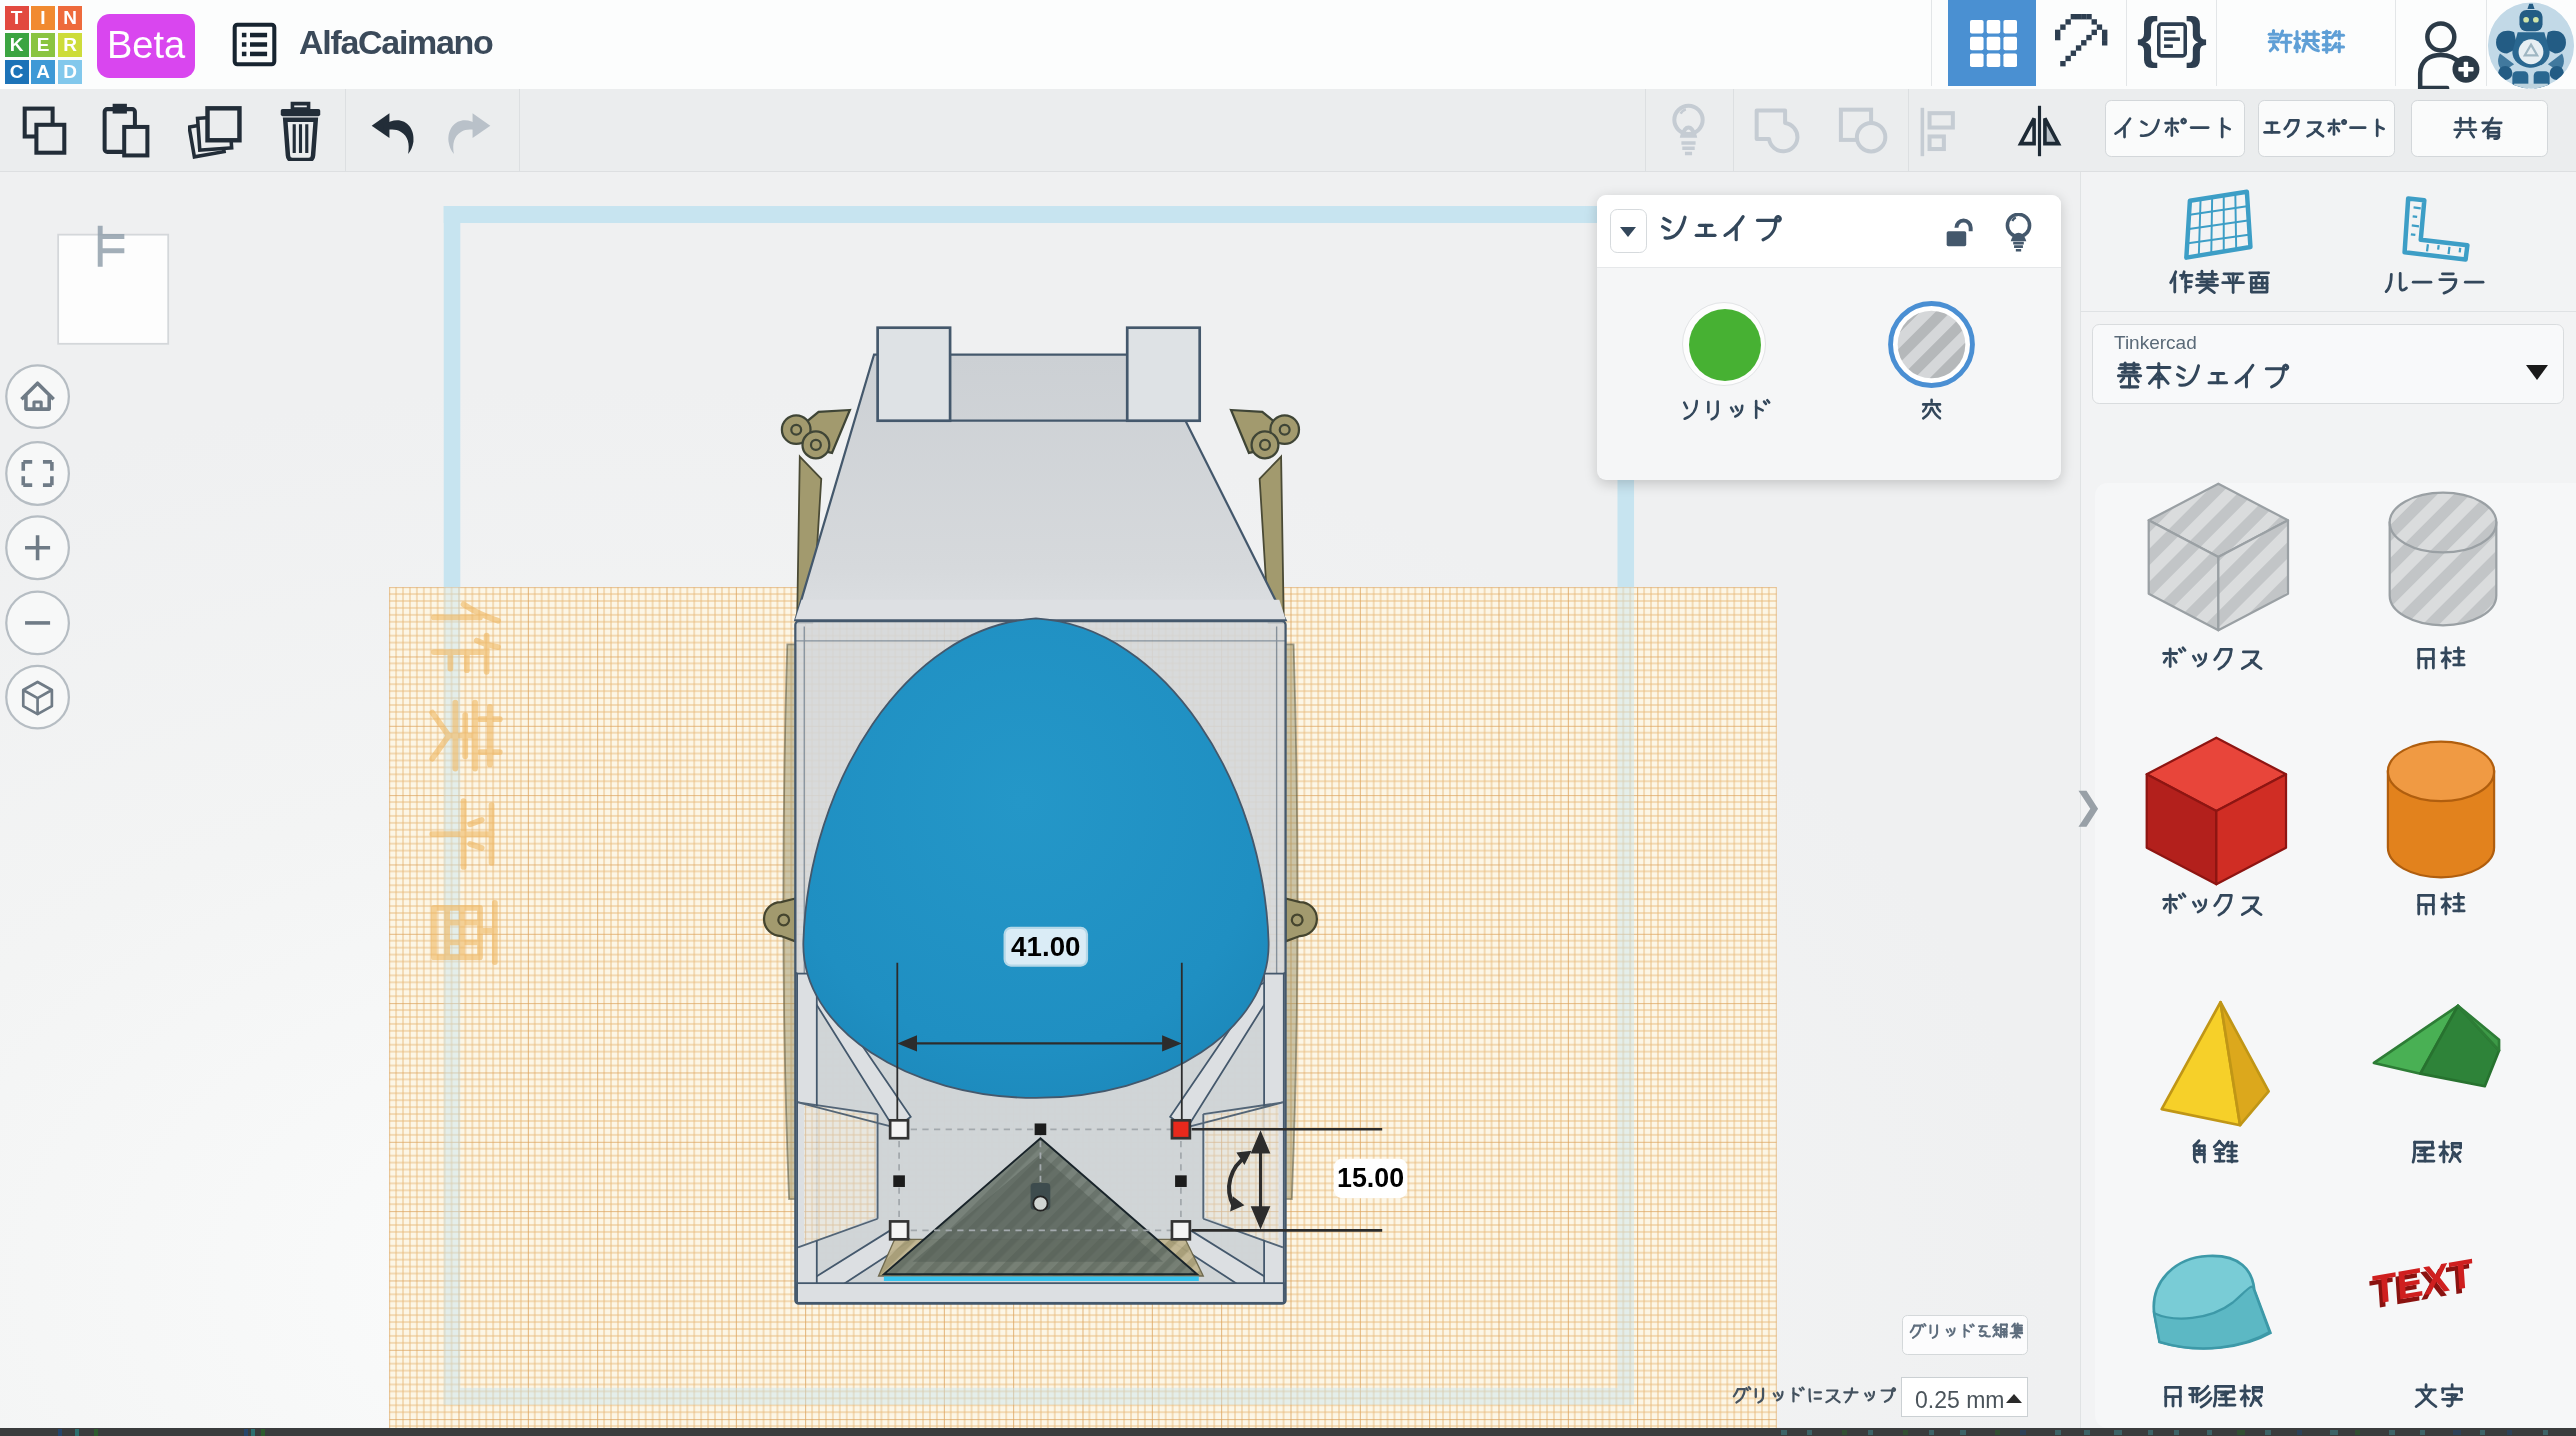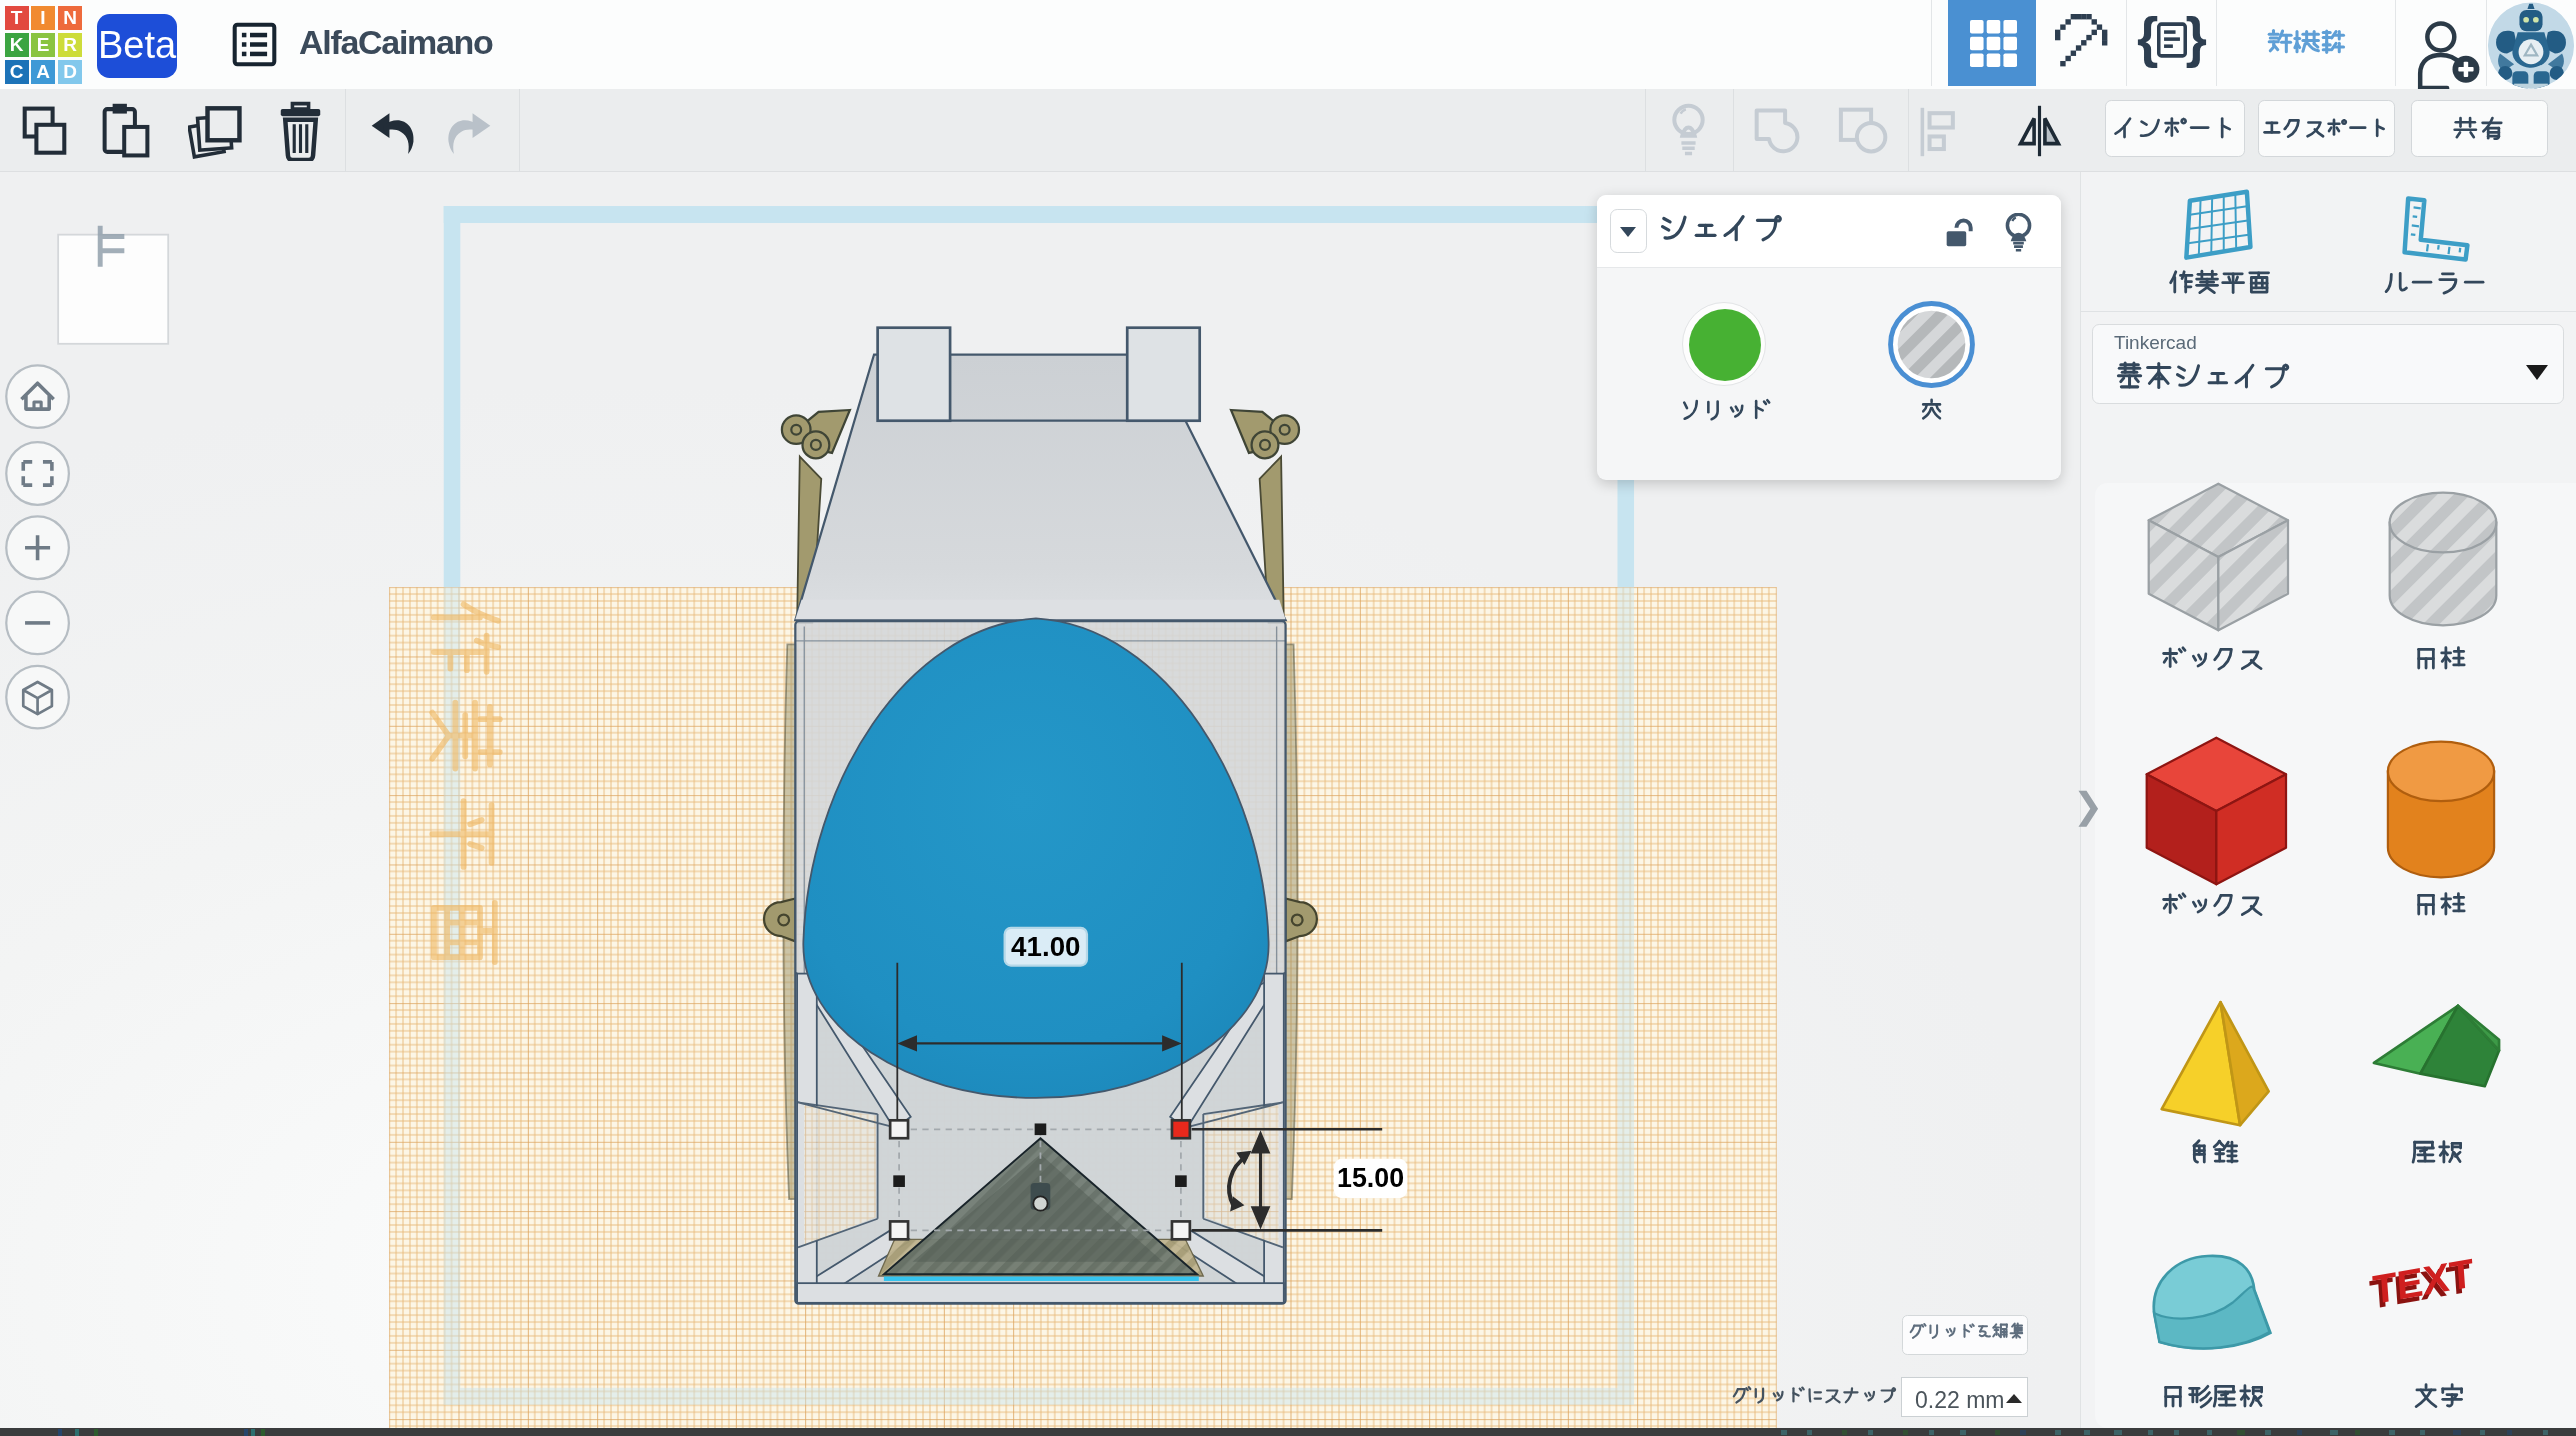--- a/index.html
+++ b/index.html
@@ -11,21 +11,21 @@
 <div class="abs" style="left:0;top:0;width:2576px;height:89px;background:#fcfdfd"></div>
 <div class="abs" style="left:4.5px;top:6.3px;width:24px;height:24px;background:#e2493f;color:#fff;font-weight:bold;font-size:19px;text-align:center;line-height:24px">T</div>
 <div class="abs" style="left:31px;top:6.3px;width:24px;height:24px;background:#f18a30;color:#fff;font-weight:bold;font-size:19px;text-align:center;line-height:24px">I</div>
 <div class="abs" style="left:58px;top:6.3px;width:24px;height:24px;background:#ee6a3c;color:#fff;font-weight:bold;font-size:19px;text-align:center;line-height:24px">N</div>
 <div class="abs" style="left:4.5px;top:33px;width:24px;height:24px;background:#3ba441;color:#fff;font-weight:bold;font-size:19px;text-align:center;line-height:24px">K</div>
 <div class="abs" style="left:31px;top:33px;width:24px;height:24px;background:#8ac441;color:#fff;font-weight:bold;font-size:19px;text-align:center;line-height:24px">E</div>
 <div class="abs" style="left:58px;top:33px;width:24px;height:24px;background:#cddc3a;color:#fff;font-weight:bold;font-size:19px;text-align:center;line-height:24px">R</div>
 <div class="abs" style="left:4.5px;top:60px;width:24px;height:24px;background:#1b72b7;color:#fff;font-weight:bold;font-size:19px;text-align:center;line-height:24px">C</div>
 <div class="abs" style="left:31px;top:60px;width:24px;height:24px;background:#3e99d6;color:#fff;font-weight:bold;font-size:19px;text-align:center;line-height:24px">A</div>
 <div class="abs" style="left:58px;top:60px;width:24px;height:24px;background:#82c8ec;color:#fff;font-weight:bold;font-size:19px;text-align:center;line-height:24px">D</div>
-<div class="abs" style="left:97px;top:14.3px;width:80px;height:64px;background:#1d4ed8;border-radius:12.5px;color:#fff;font-size:38px;text-align:center;line-height:62px">Beta</div>
+<div class="abs" style="left:97px;top:14.3px;width:98px;height:64px;background:#d946ef;border-radius:12.5px;color:#fff;font-size:38px;text-align:center;line-height:62px">Beta</div>
 <svg class="abs" style="left:232px;top:21.5px" width="45" height="45" viewBox="0 0 50 50">
 <rect x="3" y="3" width="44" height="44" rx="3" fill="none" stroke="#172430" stroke-width="4.5"></rect>
 <rect x="11" y="12" width="5" height="5" fill="#172430"></rect>
       <rect x="11" y="22.5" width="5" height="5" fill="#172430"></rect>
       <rect x="11" y="33" width="5" height="5" fill="#172430"></rect>
 <rect x="20" y="12" width="19" height="5" fill="#172430"></rect>
       <rect x="20" y="22.5" width="19" height="5" fill="#172430"></rect>
       <rect x="20" y="33" width="19" height="5" fill="#172430"></rect>
 </svg>
 <div class="abs" style="left:299px;top:23px;font-size:34px;font-weight:bold;letter-spacing:-1.3px;color:#3b4a5a">AlfaCaimano</div>
@@ -1061,21 +1061,21 @@
           <path d="M48,38 l9,16"></path> 
           <path d="M76,34 C76,56 66,72 46,80"></path>
         </g>
         <g transform="translate(164.0,0.8) scale(0.205)" fill="none" stroke="#44525f" stroke-width="12.20" stroke-linecap="round" stroke-linejoin="round">
           <path d="M18,26 H76 C78,52 64,76 36,88"></path> 
           <path d="M84,14 a7,7 0 1 0 0.1,0"></path>
         </g>
       </svg>
     </div>
 <div class="abs" style="left:1901px;top:1377px;width:127px;height:40px;background:#fff;border:1.3px solid #cbd0d3"></div>
-<div class="abs" style="left:1915px;top:1387px;font-size:23px;color:#4b545b">0.22 mm</div>
+<div class="abs" style="left:1915px;top:1387px;font-size:23px;color:#4b545b">0.25 mm</div>
 <div class="abs" style="left:2006px;top:1394px;width:0;height:0;border-left:8px solid transparent;border-right:8px solid transparent;border-bottom:9.8px solid #2a2a2a"></div>
 <div class="abs" style="left:0;top:1428px;width:2576px;height:8px;background:#3a3c3d"></div>
 <div class="abs" style="left:58px;top:1429px;width:3.6px;height:7.2px;background:#27456b"></div>
 <div class="abs" style="left:75px;top:1429px;width:3.6px;height:7.2px;background:#2e6f6f"></div>
 <div class="abs" style="left:94px;top:1429px;width:3.6px;height:7.2px;background:#2d5b2d"></div>
 <div class="abs" style="left:244px;top:1429px;width:3.6px;height:7.2px;background:#27456b"></div>
 <div class="abs" style="left:251px;top:1429px;width:3.6px;height:7.2px;background:#2e6f6f"></div>
 <div class="abs" style="left:261px;top:1429px;width:3.6px;height:7.2px;background:#2d5b2d"></div>
 <div class="abs" style="left:1781px;top:1430px;width:6.3px;height:5.4px;background:#3f7d84;opacity:0.6"></div>
 <div class="abs" style="left:1807px;top:1430px;width:4.5px;height:5.4px;background:#3f7d84;opacity:0.6"></div>

